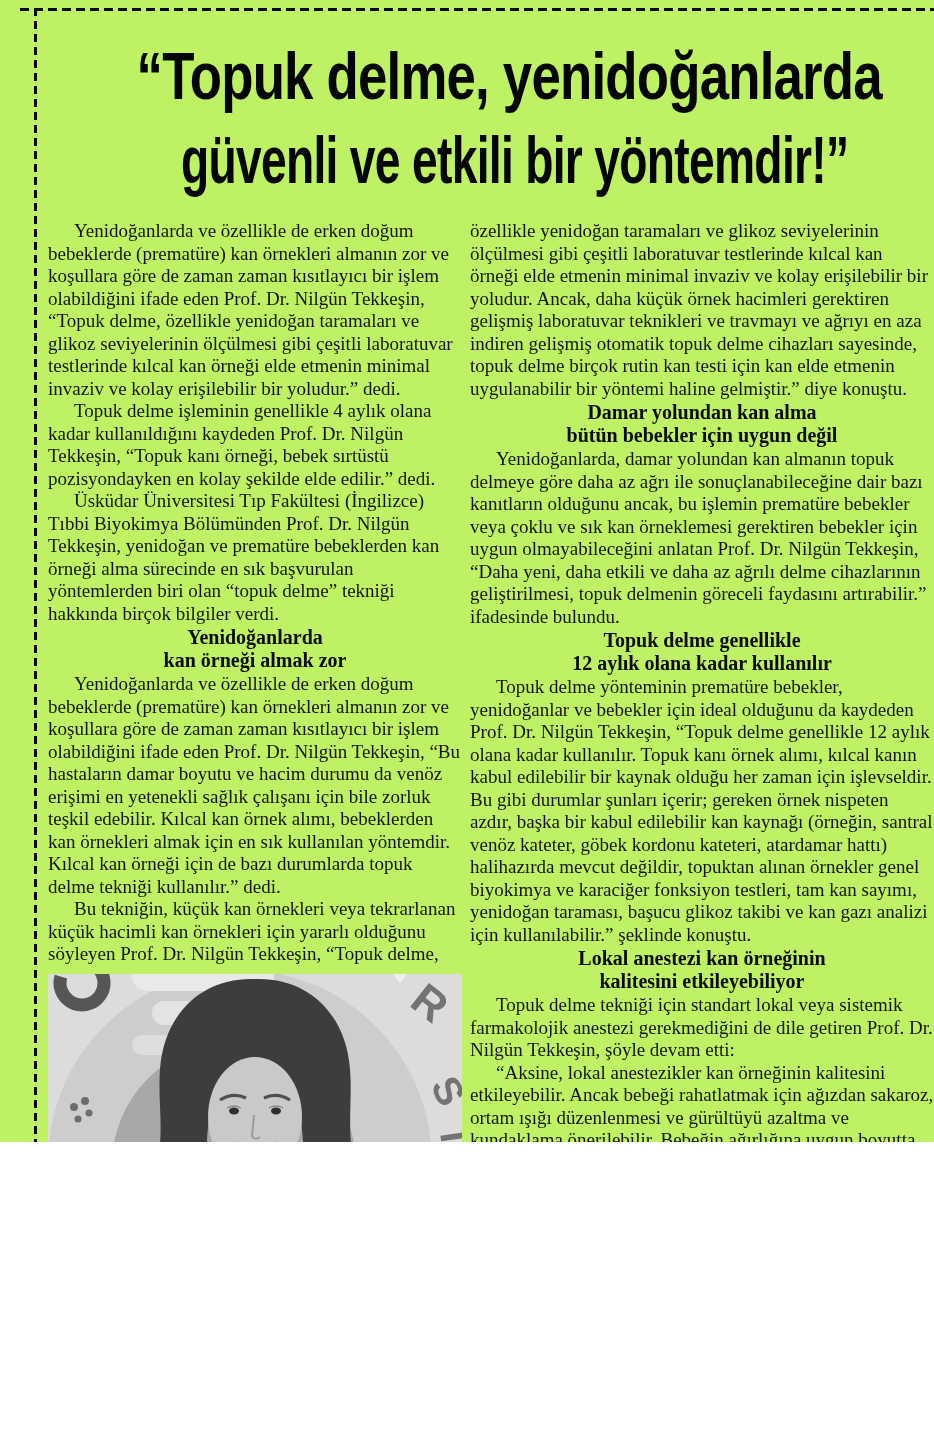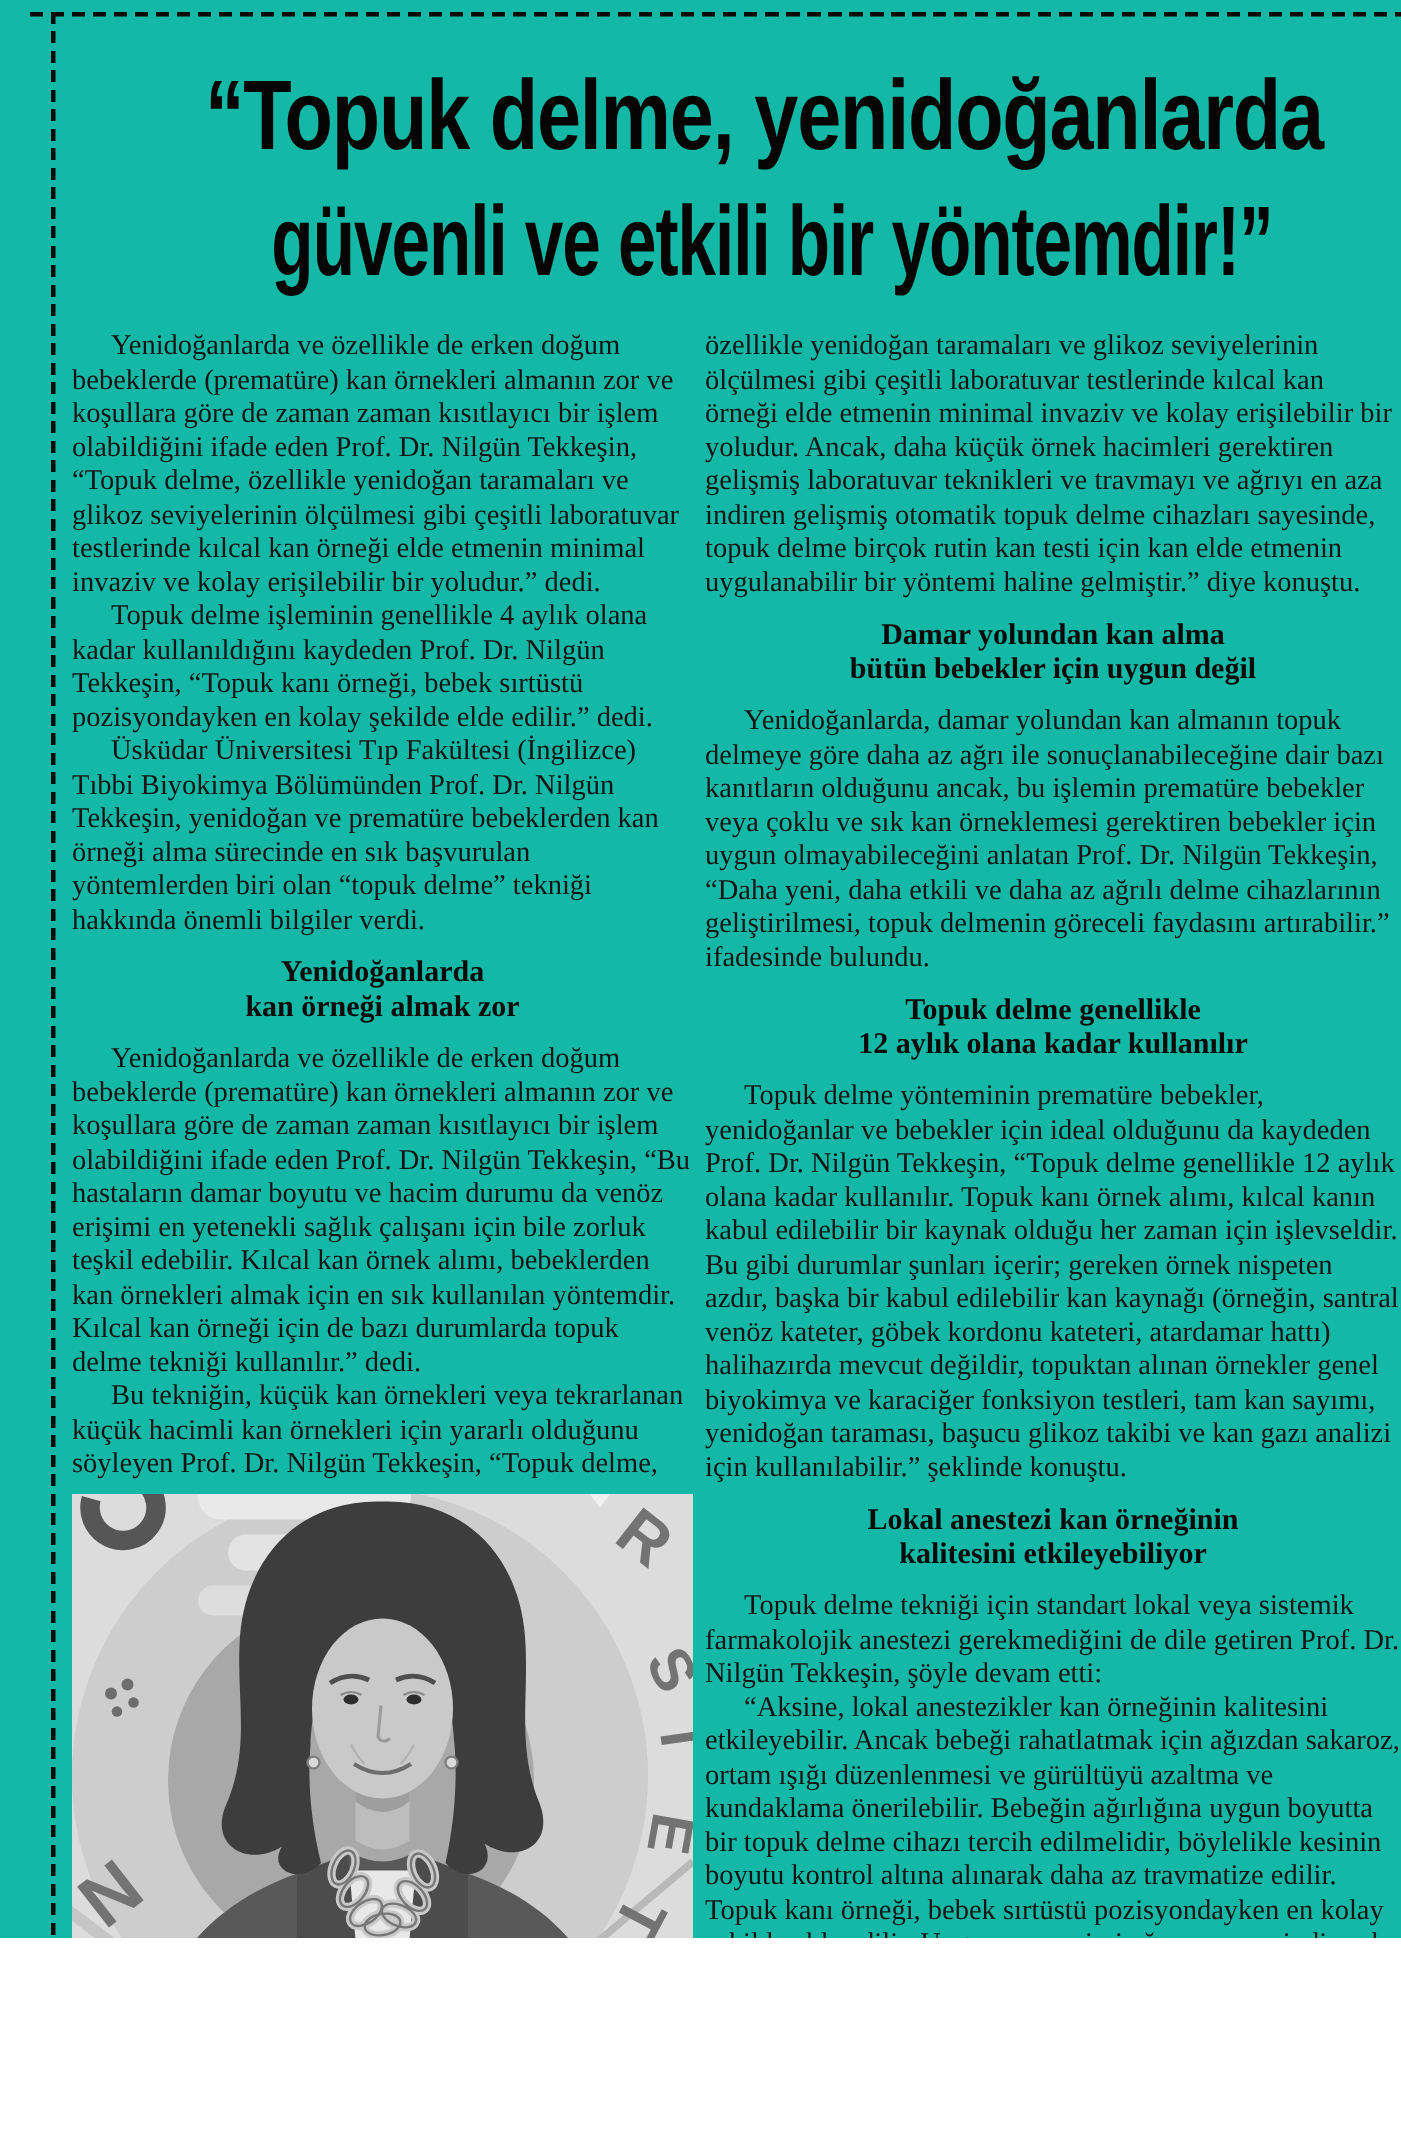--- a/index.html
+++ b/index.html
@@ -1,19 +1,19 @@
 <!DOCTYPE html>
 <html lang="tr"><head>
 <meta charset="utf-8">
 <style>
   html,body{margin:0;padding:0;background:#ffffff;}
   .page{
     position:relative;
-    width:934px;height:1292px;
-    background:#14b8a6;
+    width:934px;height:1142px;
+    background:#bef264;
     overflow:hidden;
     font-family:"Liberation Serif", serif;
     color:#141414;
   }
   .border-top{
     position:absolute;top:8px;left:20px;right:0;height:3px;
     background:repeating-linear-gradient(90deg,#0a0a0a 0 9px,transparent 9px 14px);
   }
   .border-left{
     position:absolute;top:8px;left:34px;bottom:0;width:3px;
@@ -41,21 +41,21 @@
   .col-right{flex:1;min-width:0;}
   .col p{
     margin:0;
     font-size:19px;
     line-height:22.5px;
     text-indent:26px;
     text-align:left;
   }
   .col p.no-indent{text-indent:0;}
   .subhead{
-    margin:12px 0;
+    margin:1px 0;
     font-size:20px;
     line-height:23px;
     font-weight:bold;
     text-align:center;
     white-space:pre-line;
     color:#0a0a0a;
   }
   .photo{
     margin-top:8px;
     width:414px;height:358px;
@@ -89,21 +89,21 @@
     <h1 class="headline">
       <span class="hl-line hl-1">“Topuk delme, yenidoğanlarda</span>
       <span class="hl-line hl-2">güvenli ve etkili bir yöntemdir!”</span>
     </h1>
 
     <div class="columns">
 
       <div class="col col-left">
         <p>Yenidoğanlarda ve özellikle de erken doğum bebeklerde (prematüre) kan örnekleri almanın zor ve koşullara göre de zaman zaman kısıtlayıcı bir işlem olabildiğini ifade eden Prof. Dr. Nilgün Tekkeşin, “Topuk delme, özellikle yenidoğan taramaları ve glikoz seviyelerinin ölçülmesi gibi çeşitli laboratuvar testlerinde kılcal kan örneği elde etmenin minimal invaziv ve kolay erişilebilir bir yoludur.” dedi.</p>
         <p>Topuk delme işleminin genellikle 4 aylık olana kadar kullanıldığını kaydeden Prof. Dr. Nilgün Tekkeşin, “Topuk kanı örneği, bebek sırtüstü pozisyondayken en kolay şekilde elde edilir.” dedi.</p>
-        <p>Üsküdar Üniversitesi Tıp Fakültesi (İngilizce) Tıbbi Biyokimya Bölümünden Prof. Dr. Nilgün Tekkeşin, yenidoğan ve prematüre bebeklerden kan örneği alma sürecinde en sık başvurulan yöntemlerden biri olan “topuk delme” tekniği hakkında önemli bilgiler verdi.</p>
+        <p>Üsküdar Üniversitesi Tıp Fakültesi (İngilizce) Tıbbi Biyokimya Bölümünden Prof. Dr. Nilgün Tekkeşin, yenidoğan ve prematüre bebeklerden kan örneği alma sürecinde en sık başvurulan yöntemlerden biri olan “topuk delme” tekniği hakkında birçok bilgiler verdi.</p>
         <h2 class="subhead">Yenidoğanlarda
 kan örneği almak zor</h2>
         <p>Yenidoğanlarda ve özellikle de erken doğum bebeklerde (prematüre) kan örnekleri almanın zor ve koşullara göre de zaman zaman kısıtlayıcı bir işlem olabildiğini ifade eden Prof. Dr. Nilgün Tekkeşin, “Bu hastaların damar boyutu ve hacim durumu da venöz erişimi en yetenekli sağlık çalışanı için bile zorluk teşkil edebilir. Kılcal kan örnek alımı, bebeklerden kan örnekleri almak için en sık kullanılan yöntemdir. Kılcal kan örneği için de bazı durumlarda topuk delme tekniği kullanılır.” dedi.</p>
         <p>Bu tekniğin, küçük kan örnekleri veya tekrarlanan küçük hacimli kan örnekleri için yararlı olduğunu söyleyen Prof. Dr. Nilgün Tekkeşin, “Topuk delme,</p>
 
         <div class="photo">
           <svg viewBox="0 0 414 392" preserveAspectRatio="xMidYMid slice">
 
             <g>
               <rect x="0" y="0" width="414" height="392" fill="#dcdcdc"></rect>

